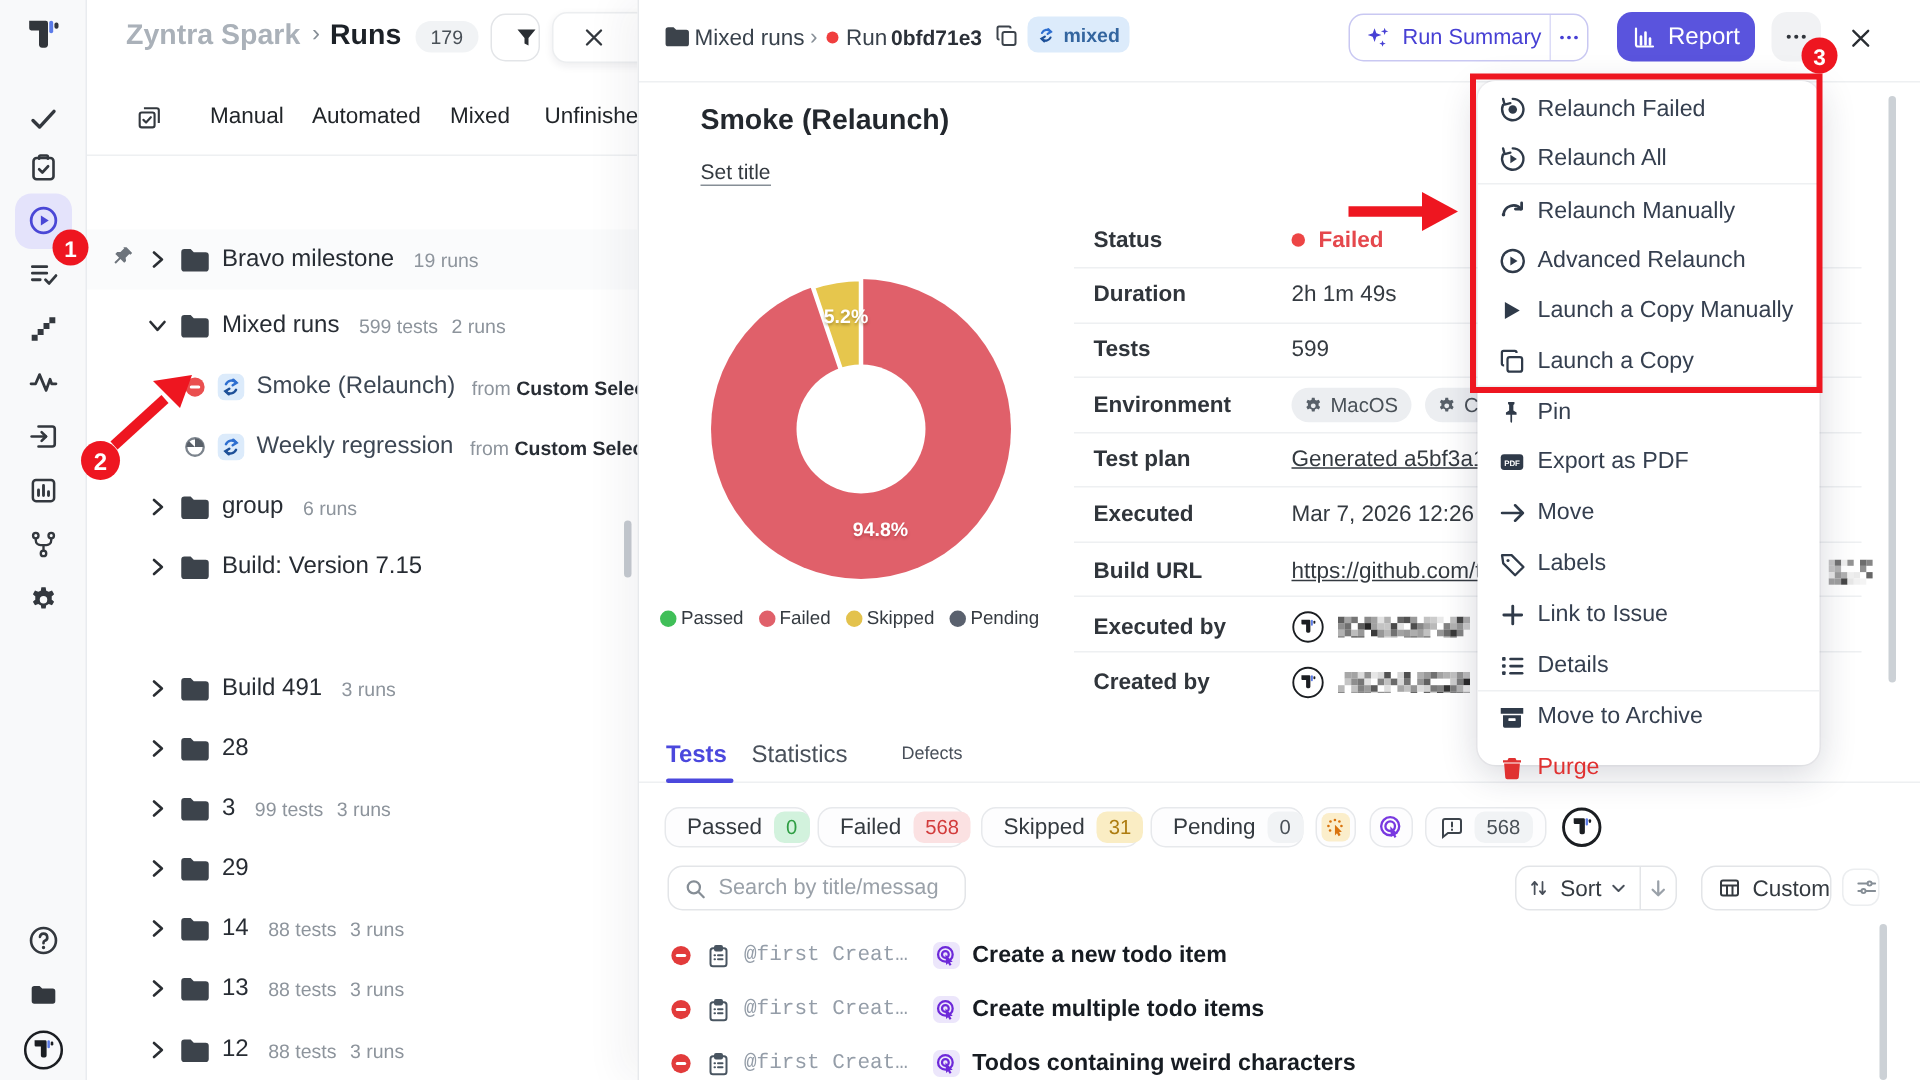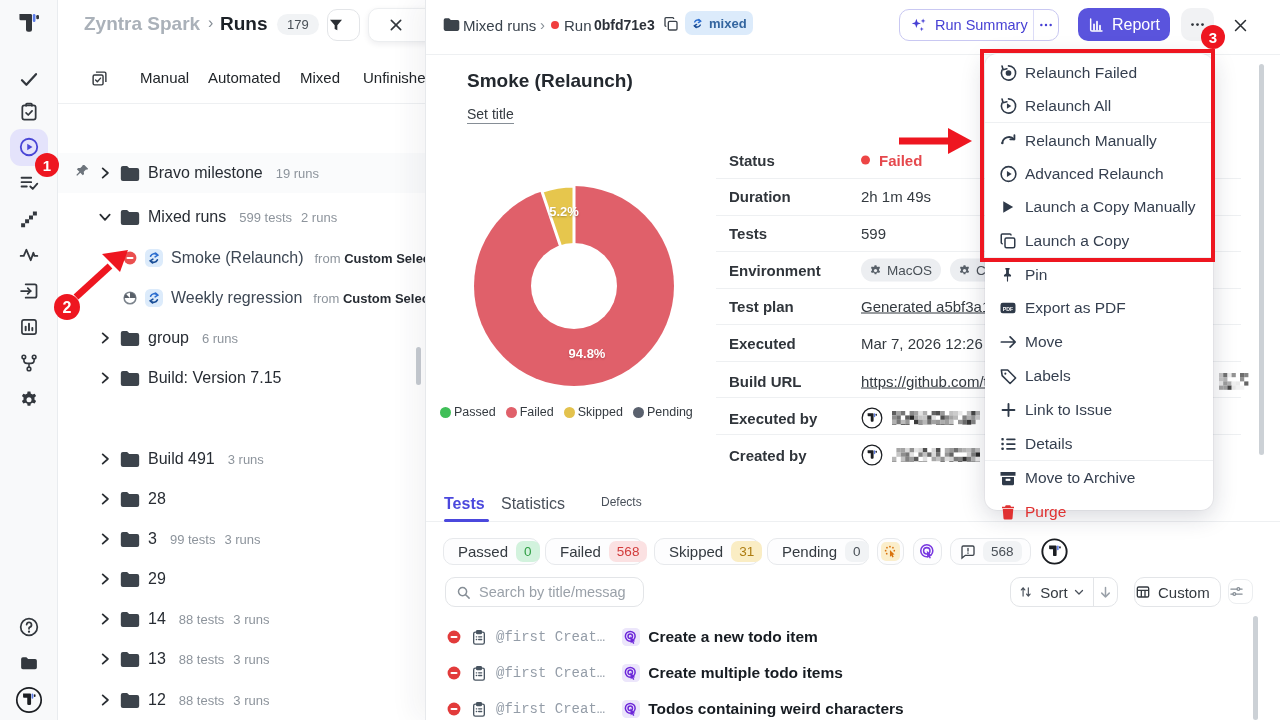--- a/index.html
+++ b/index.html
@@ -22,21 +22,21 @@
   #menu { position:absolute; left:985px; top:54px; width:228px; height:456px;
     background:#fff; border-radius:12px; box-shadow:0 6px 24px rgba(25,35,60,.18), 0 0 0 1px rgba(20,30,50,.04); z-index:20; }
   .mi { position:absolute; left:0; width:100%; height:33px; }
   .mi .ic { position:absolute; left:14px; top:50%; transform:translate(0,-50%); line-height:0; }
   .mi .tx { position:absolute; left:40px; top:50%; transform:translateY(-50%); font-size:15.5px; color:#353f4f; }
   .mdiv { position:absolute; left:0; width:100%; height:1px; background:#eef0f2; }
   
   .chip { position:absolute; height:27px; border:1px solid #e7e9ec; border-radius:10px;
     background:#fdfdfe; display:flex; align-items:center; font-size:15px; color:#343a40; z-index:11;}
   .badge { display:inline-block; border-radius:7px; font-size:13.5px; padding:3px 8px; margin-left:8px; }
-  .btn { position:absolute; display:flex; align-items:center; justify-content:flex-start;
+  .btn { position:absolute; display:flex; align-items:center; justify-content:flex-end;
     border:1px solid #e3e5e8; border-radius:10px; background:#fff; font-size:15px; color:#343a40; z-index:11;}
 </style>
 </head>
 <body>
 
 <div id="rail">
   <div class="ric" style="top:23px">
     <svg width="22" height="20" viewBox="0 0 24 22">
         <g fill="#32363b">
           <path d="M1.5 1h12.2a1.6 1.6 0 0 1 1.6 1.6v15.8a2.3 2.3 0 0 1-2.3 2.3h-2a2.3 2.3 0 0 1-2.3-2.3V8H3a1.5 1.5 0 0 1-1.5-1.5z"></path>

